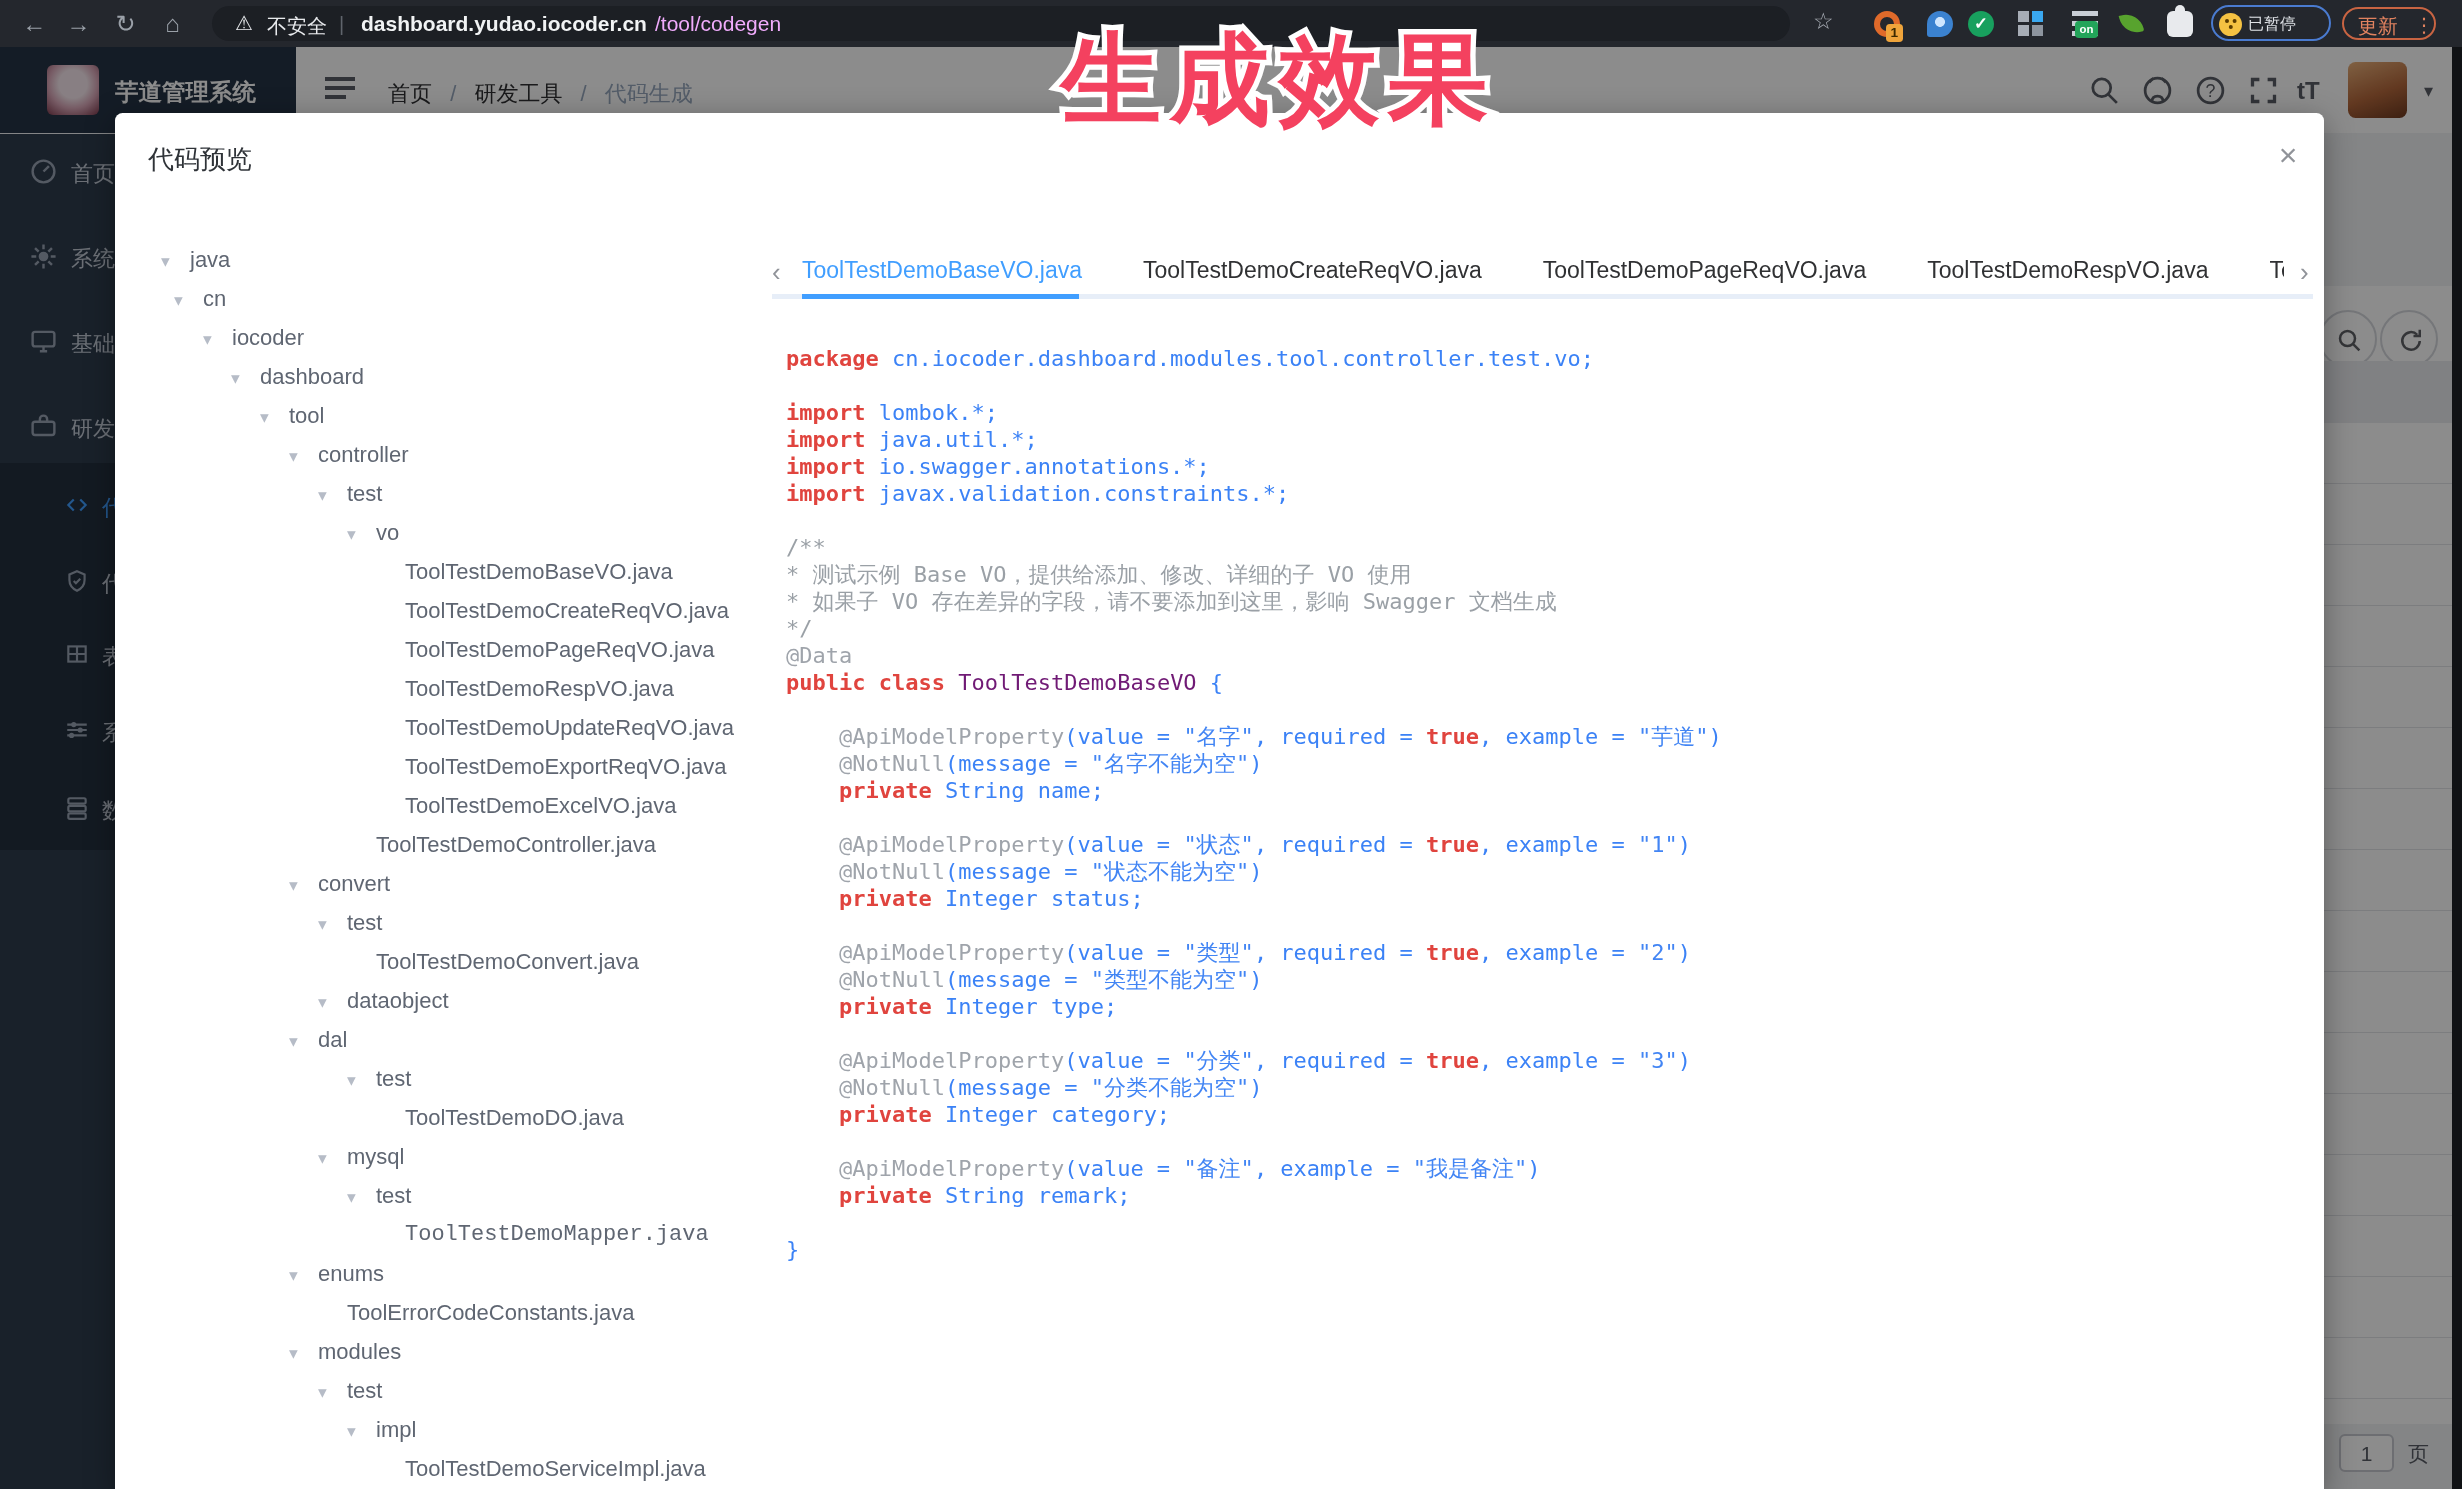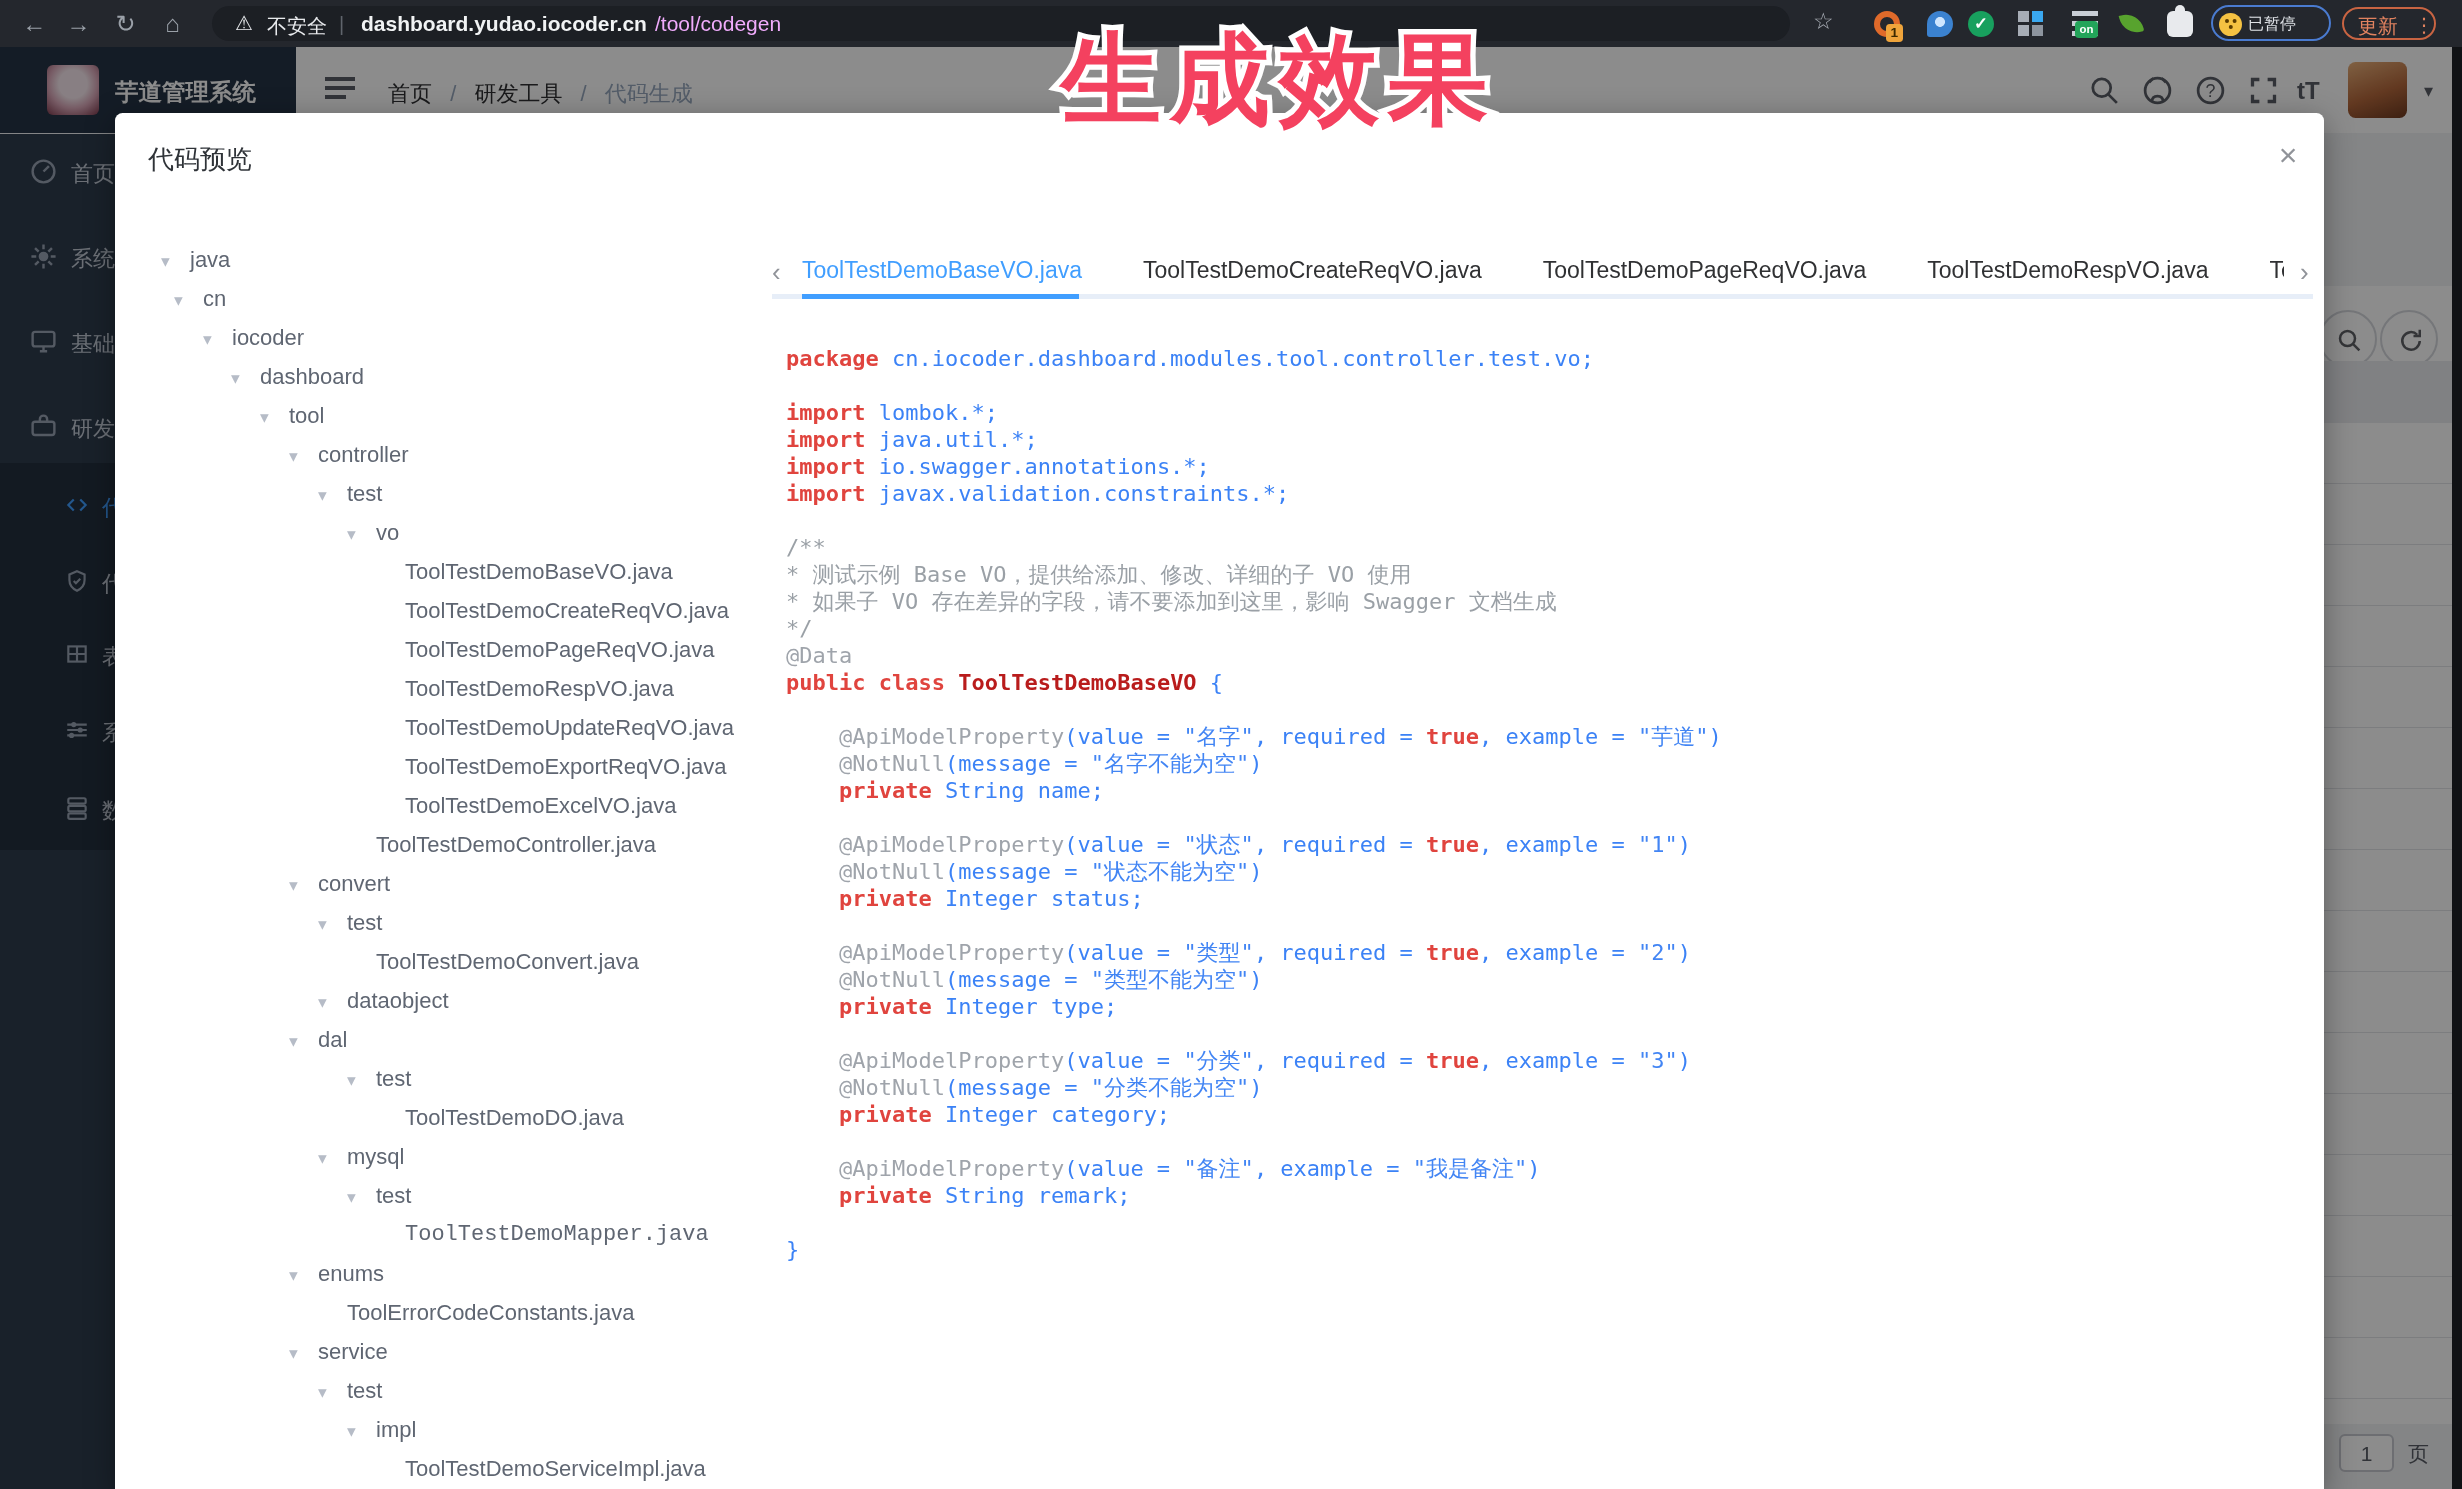--- a/index.html
+++ b/index.html
@@ -129,21 +129,21 @@
   .tab { font-size:23px; line-height:39px; color:#303133; white-space:nowrap; flex:0 0 auto; }
   .tab.active { color:#409eff; }
   #tab-track { position:absolute; left:657px; top:181px; width:1541px; height:4.6px; background:#e7eef8; }
   #tab-bar   { position:absolute; top:181px; height:4.6px; background:#409eff; }
 
   
   #code-block { position:absolute; left:671px; top:232px; width:1517px; height:1123px;
       overflow:hidden; font-family:"DejaVu Sans Mono", monospace; font-size:22px;
       line-height:27px; color:#2d3136; white-space:pre; }
   .tok-k { color:#e0443e; font-weight:bold; }
-  .tok-t { color:#b91c1c; font-weight:bold; }
+  .tok-t { color:#701a75; font-weight:normal; }
   .tok-s { color:#4285f4; }
   .tok-a { color:#9fa4ab; }
   .tok-c { color:#9aa0a6; }
   .tok-p { color:#3b82f6; }
 
   
   #annotation { position:absolute; left:1061px; top:13.7px; z-index:9; width:485px; height:137px;
                 font-weight:800; font-size:100px; letter-spacing:9px; white-space:nowrap; }
   #annotation span { position:absolute; left:0; top:0; }
   .anno-back { -webkit-text-stroke:10.6px #ffffff; color:#fff; }
@@ -377,21 +377,21 @@
         <div class="tree-row" style="padding-left: 202px;"><span class="caret hide">▾</span><span>ToolTestDemoConvert.java</span></div>
         <div class="tree-row" style="padding-left: 173px;"><span class="caret">▾</span><span>dataobject</span></div>
         <div class="tree-row" style="padding-left: 144px;"><span class="caret">▾</span><span>dal</span></div>
         <div class="tree-row" style="padding-left: 202px;"><span class="caret">▾</span><span>test</span></div>
         <div class="tree-row" style="padding-left: 231px;"><span class="caret hide">▾</span><span>ToolTestDemoDO.java</span></div>
         <div class="tree-row" style="padding-left: 173px;"><span class="caret">▾</span><span>mysql</span></div>
         <div class="tree-row" style="padding-left: 202px;"><span class="caret">▾</span><span>test</span></div>
         <div class="tree-row" style="padding-left: 231px; font-family: Liberation Mono, monospace;"><span class="caret hide">▾</span><span>ToolTestDemoMapper.java</span></div>
         <div class="tree-row" style="padding-left: 144px;"><span class="caret">▾</span><span>enums</span></div>
         <div class="tree-row" style="padding-left: 173px;"><span class="caret hide">▾</span><span>ToolErrorCodeConstants.java</span></div>
-        <div class="tree-row" style="padding-left: 144px;"><span class="caret">▾</span><span>service</span></div>
+        <div class="tree-row" style="padding-left: 144px;"><span class="caret">▾</span><span>modules</span></div>
         <div class="tree-row" style="padding-left: 173px;"><span class="caret">▾</span><span>test</span></div>
         <div class="tree-row" style="padding-left: 202px;"><span class="caret">▾</span><span>impl</span></div>
         <div class="tree-row" style="padding-left: 231px;"><span class="caret hide">▾</span><span>ToolTestDemoServiceImpl.java</span></div>
       </div>
 
     <div id="tab-left">‹</div>
     <div id="tab-right">›</div>
     <div id="tabs">
         <div class="tab active">ToolTestDemoBaseVO.java</div>
         <div class="tab">ToolTestDemoCreateReqVO.java</div>

